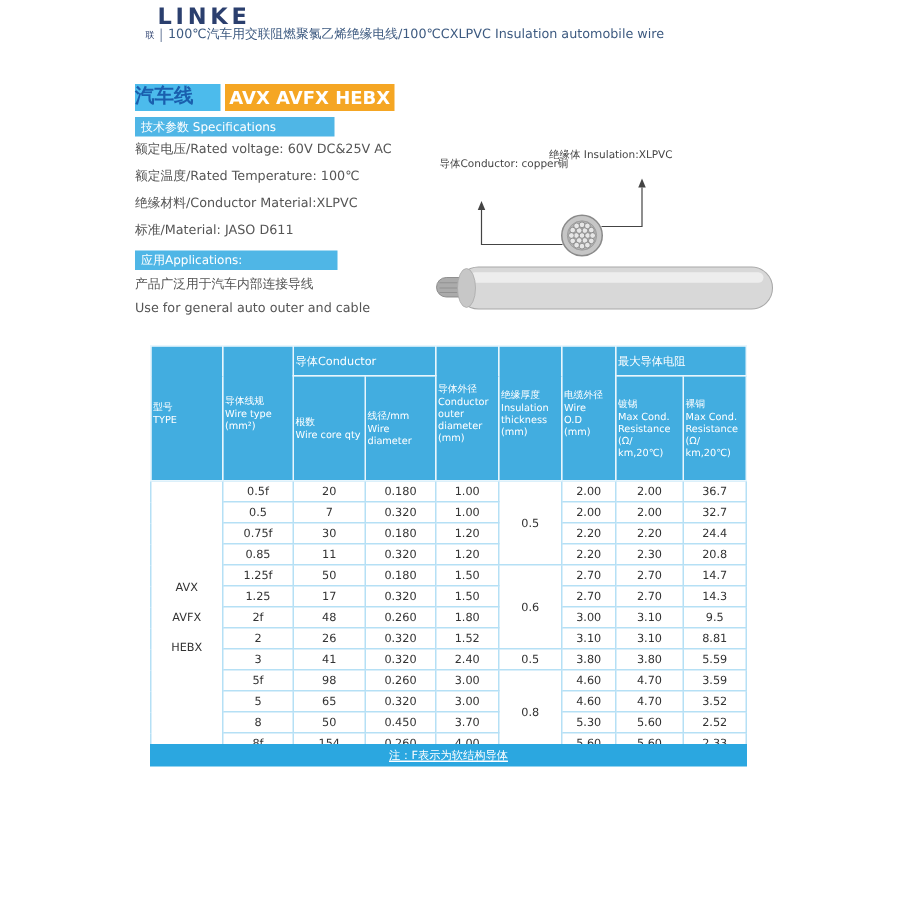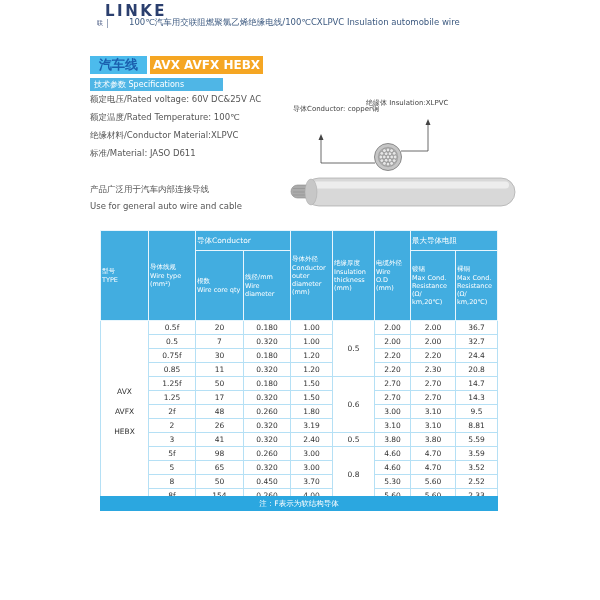--- a/index.html
+++ b/index.html
@@ -1,47 +1,47 @@
 <!DOCTYPE html>
 <html><head>
 <meta charset="utf-8">
 <style>
   html,body{margin:0;padding:0;background:#fff;}
   #page{position:relative;width:600px;height:600px;background:#ffffff;overflow:hidden;
         font-family:"DejaVu Sans","Liberation Sans",sans-serif;color:#333;}
   
   .logo{position:absolute;left:105px;top:2px;font-size:15px;font-weight:bold;
         letter-spacing:2.5px;color:#2b3f6e;}
-  .tagline{position:absolute;left:97px;top:17px;display:flex;align-items:center;gap:21px;}
+  .tagline{position:absolute;left:97px;top:17px;display:flex;align-items:center;gap:4px;}
   .logo-mark{font-size:6px;color:#2b3f6e;border-right:1px solid #9aa6bb;padding-right:4px;}
   .subtitle{font-size:8.5px;color:#3d5a80;white-space:nowrap;}
   
   .title-cn{position:absolute;left:90px;top:56px;width:57px;height:18px;line-height:18px;
-            background:#4cbbec;color:#1a5fae;font-weight:bold;font-size:13px;text-align:center;}
+            background:#4cbbec;color:#1a5fae;font-weight:bold;font-size:13px;}
   .title-models{position:absolute;left:150px;top:56px;width:113px;height:18px;line-height:18px;
             background:#f5a623;color:#ffffff;font-weight:bold;font-size:12px;text-align:center;}
   
   .section-bar{position:absolute;height:13px;line-height:13px;background:#4fb6e6;color:#fff;
             font-size:8px;padding-left:4px;box-sizing:border-box;}
   #specs-bar{left:90px;top:78px;width:133px;}
   #apps-bar{left:90px;top:167px;width:135px;}
   .spec-line{position:absolute;left:90px;font-size:8.5px;color:#555;white-space:nowrap;}
   
   #diagram{position:absolute;left:283px;top:93px;}
   .diag-label{font-size:7px;fill:#444;}
   
   #spec-table{position:absolute;left:100px;top:230px;border-collapse:collapse;table-layout:fixed;}
   #spec-table th{background:#42ade0;color:#fff;font-weight:normal;border:1px solid #e8f6fd;
             font-size:6.5px;white-space:pre-line;text-align:left;vertical-align:middle;padding:1px;}
   #spec-table th.grp{font-size:7.5px;}
   #spec-table td{border:1px solid #b5e0f5;font-size:7.5px;color:#333;text-align:center;
             vertical-align:middle;background:#fff;padding:0;height:13px;line-height:13px;}
   #spec-table td.type-cell div{line-height:20px;font-size:7.5px;}
   #note-bar{position:absolute;left:100px;top:496px;width:398px;height:15px;line-height:15px;
-            background:#2ba7e0;color:#fff;font-size:7.5px;text-align:center;}
+            background:#2ba7e0;color:#fff;font-size:7.5px;text-align:center;text-decoration:underline;}
 </style>
 </head>
 <body>
 
 <div id="page">
 
   <div class="logo">LINKE</div>
   <div class="tagline">
     <span class="logo-mark">联</span>
     <span class="subtitle">100℃汽车用交联阻燃聚氯乙烯绝缘电线/100℃CXLPVC Insulation automobile wire</span>
@@ -49,22 +49,23 @@
 
   <div class="title-cn">汽车线</div>
   <div class="title-models">AVX AVFX HEBX</div>
 
   <div class="section-bar" id="specs-bar">技术参数 Specifications</div>
   <div class="spec-line" style="top:94px">额定电压/Rated voltage: 60V DC&amp;25V AC</div>
   <div class="spec-line" style="top:112px">额定温度/Rated Temperature: 100℃</div>
   <div class="spec-line" style="top:130px">绝缘材料/Conductor Material:XLPVC</div>
   <div class="spec-line" style="top:148px">标准/Material: JASO D611</div>
 
+  <div class="section-bar" id="apps-bar">应用Applications:</div>
   <div class="spec-line" style="top:184px">产品广泛用于汽车内部连接导线</div>
-  <div class="spec-line" style="top:201px">Use for general auto wire and cable</div>
+  <div class="spec-line" style="top:201px">Use for general auto outer and cable</div>
 
   <svg id="diagram" width="237" height="125" viewBox="0 0 237 125">
     <text class="diag-label" x="10" y="18">导体Conductor: copper铜</text>
     <text class="diag-label" x="83" y="12">绝缘体 Insulation:XLPVC</text>
 
     <g stroke="#444" stroke-width="0.8" fill="#444">
       <path d="M38,47 L38,70 L92,70" fill="none"></path>
       <path d="M38,41 L35.5,47 L40.5,47 Z" stroke="none"></path>
     </g>
 
@@ -231,21 +232,21 @@
           <td>0.260</td>
           <td>1.80</td>
           <td>3.00</td>
           <td>3.10</td>
           <td>9.5</td>
         </tr>
         <tr style="height: 13px;">
           <td>2</td>
           <td>26</td>
           <td>0.320</td>
-          <td>3.19</td>
+          <td>1.52</td>
           <td>3.10</td>
           <td>3.10</td>
           <td>8.81</td>
         </tr>
         <tr style="height: 13px;">
           <td>3</td>
           <td>41</td>
           <td>0.320</td>
           <td>2.40</td>
           <td rowspan="1">0.5</td>

